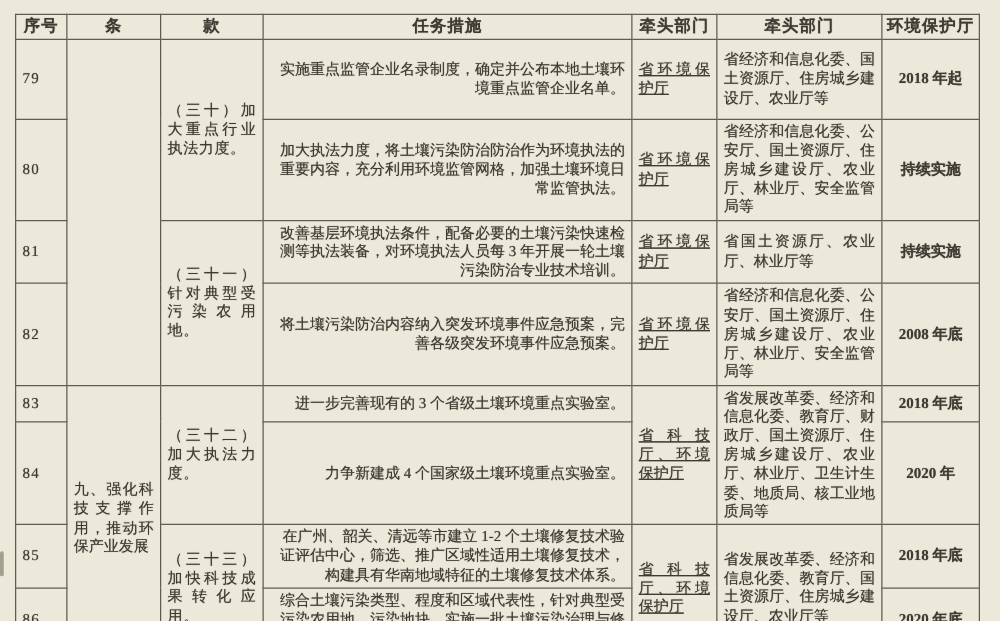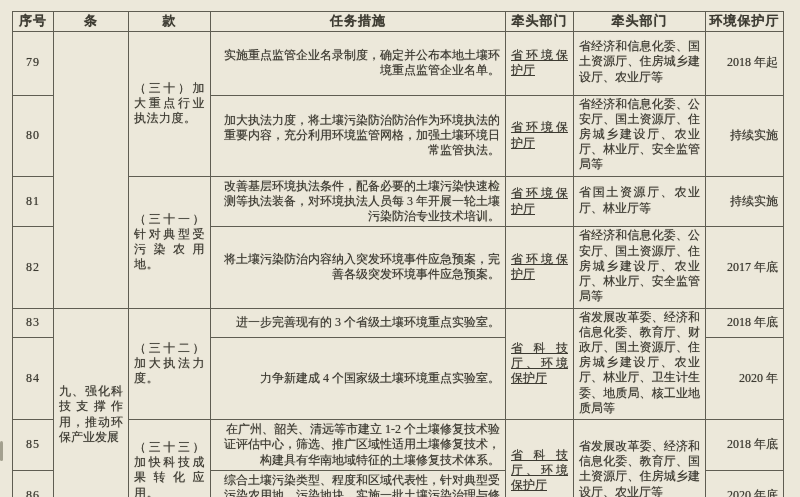--- a/index.html
+++ b/index.html
@@ -61,38 +61,38 @@
   }
   tr.hdr      { height: 17px; }
   tr.row-79   { height: 64px; }
   tr.row-80   { height: 70px; }
   tr.row-81   { height: 45px; }
   tr.row-82   { height: 77px; }
   tr.row-83   { height: 29px; }
   tr.row-84   { height: 82px; }
   tr.row-85   { height: 46px; }
   tr.row-86   { height: 43px; }
-  .c-seq  { text-align: center; font-size: 11.5px; letter-spacing: 1px; }
+  .c-seq  { text-align: left; font-size: 11.5px; letter-spacing: 1px; }
   .c-article {
     vertical-align: top;
     padding-top: 5px;
     text-align: justify;
     padding-left: 6px;
     padding-right: 6px;
   }
   .c-clause {
     text-align: justify;
     padding-left: 3px;
     padding-right: 3px;
     letter-spacing: .5px;
   }
   .c-task { text-align: right; padding-left: 6px; padding-right: 4px; }
   .c-lead { text-align: justify; padding-left: 5px; padding-right: 5px; text-decoration: underline; }
-  .c-part { text-align: justify; padding-left: 5px; padding-right: 5px; line-height: 1.3; font-family: Liberation Mono, monospace; }
-  .c-time { text-align: right; padding-left: 8px; white-space: nowrap; }
+  .c-part { text-align: justify; padding-left: 5px; padding-right: 5px; line-height: 1.3; }
+  .c-time { text-align: center; padding-left: 8px; white-space: nowrap; font-weight: bold; }
 </style>
 </head>
 <body>
 
 <div class="page">
   <div class="edge-mark"></div>
 
   <table class="doc">
     <colgroup>
       <col style="width:41px">
@@ -140,21 +140,21 @@
       <td class="c-lead">省环境保护厅</td>
       <td class="c-part">省国土资源厅、农业厅、林业厅等</td>
       <td class="c-time">持续实施</td>
     </tr>
 
     <tr class="row-82">
       <td class="c-seq">82</td>
       <td class="c-task">将土壤污染防治内容纳入突发环境事件应急预案，完善各级突发环境事件应急预案。</td>
       <td class="c-lead">省环境保护厅</td>
       <td class="c-part">省经济和信息化委、公安厅、国土资源厅、住房城乡建设厅、农业厅、林业厅、安全监管局等</td>
-      <td class="c-time">2017 年底</td>
+      <td class="c-time">2008 年底</td>
     </tr>
 
     <tr class="row-83">
       <td class="c-seq">83</td>
       <td class="c-article" rowspan="4">九、强化科技支撑作用，推动环保产业发展</td>
       <td class="c-clause" rowspan="2">（三十二）加大执法力度。</td>
       <td class="c-task">进一步完善现有的 3 个省级土壤环境重点实验室。</td>
       <td class="c-lead" rowspan="2">省科技厅、环境保护厅</td>
       <td class="c-part" rowspan="2">省发展改革委、经济和信息化委、教育厅、财政厅、国土资源厅、住房城乡建设厅、农业厅、林业厅、卫生计生委、地质局、核工业地质局等</td>
       <td class="c-time">2018 年底</td>

